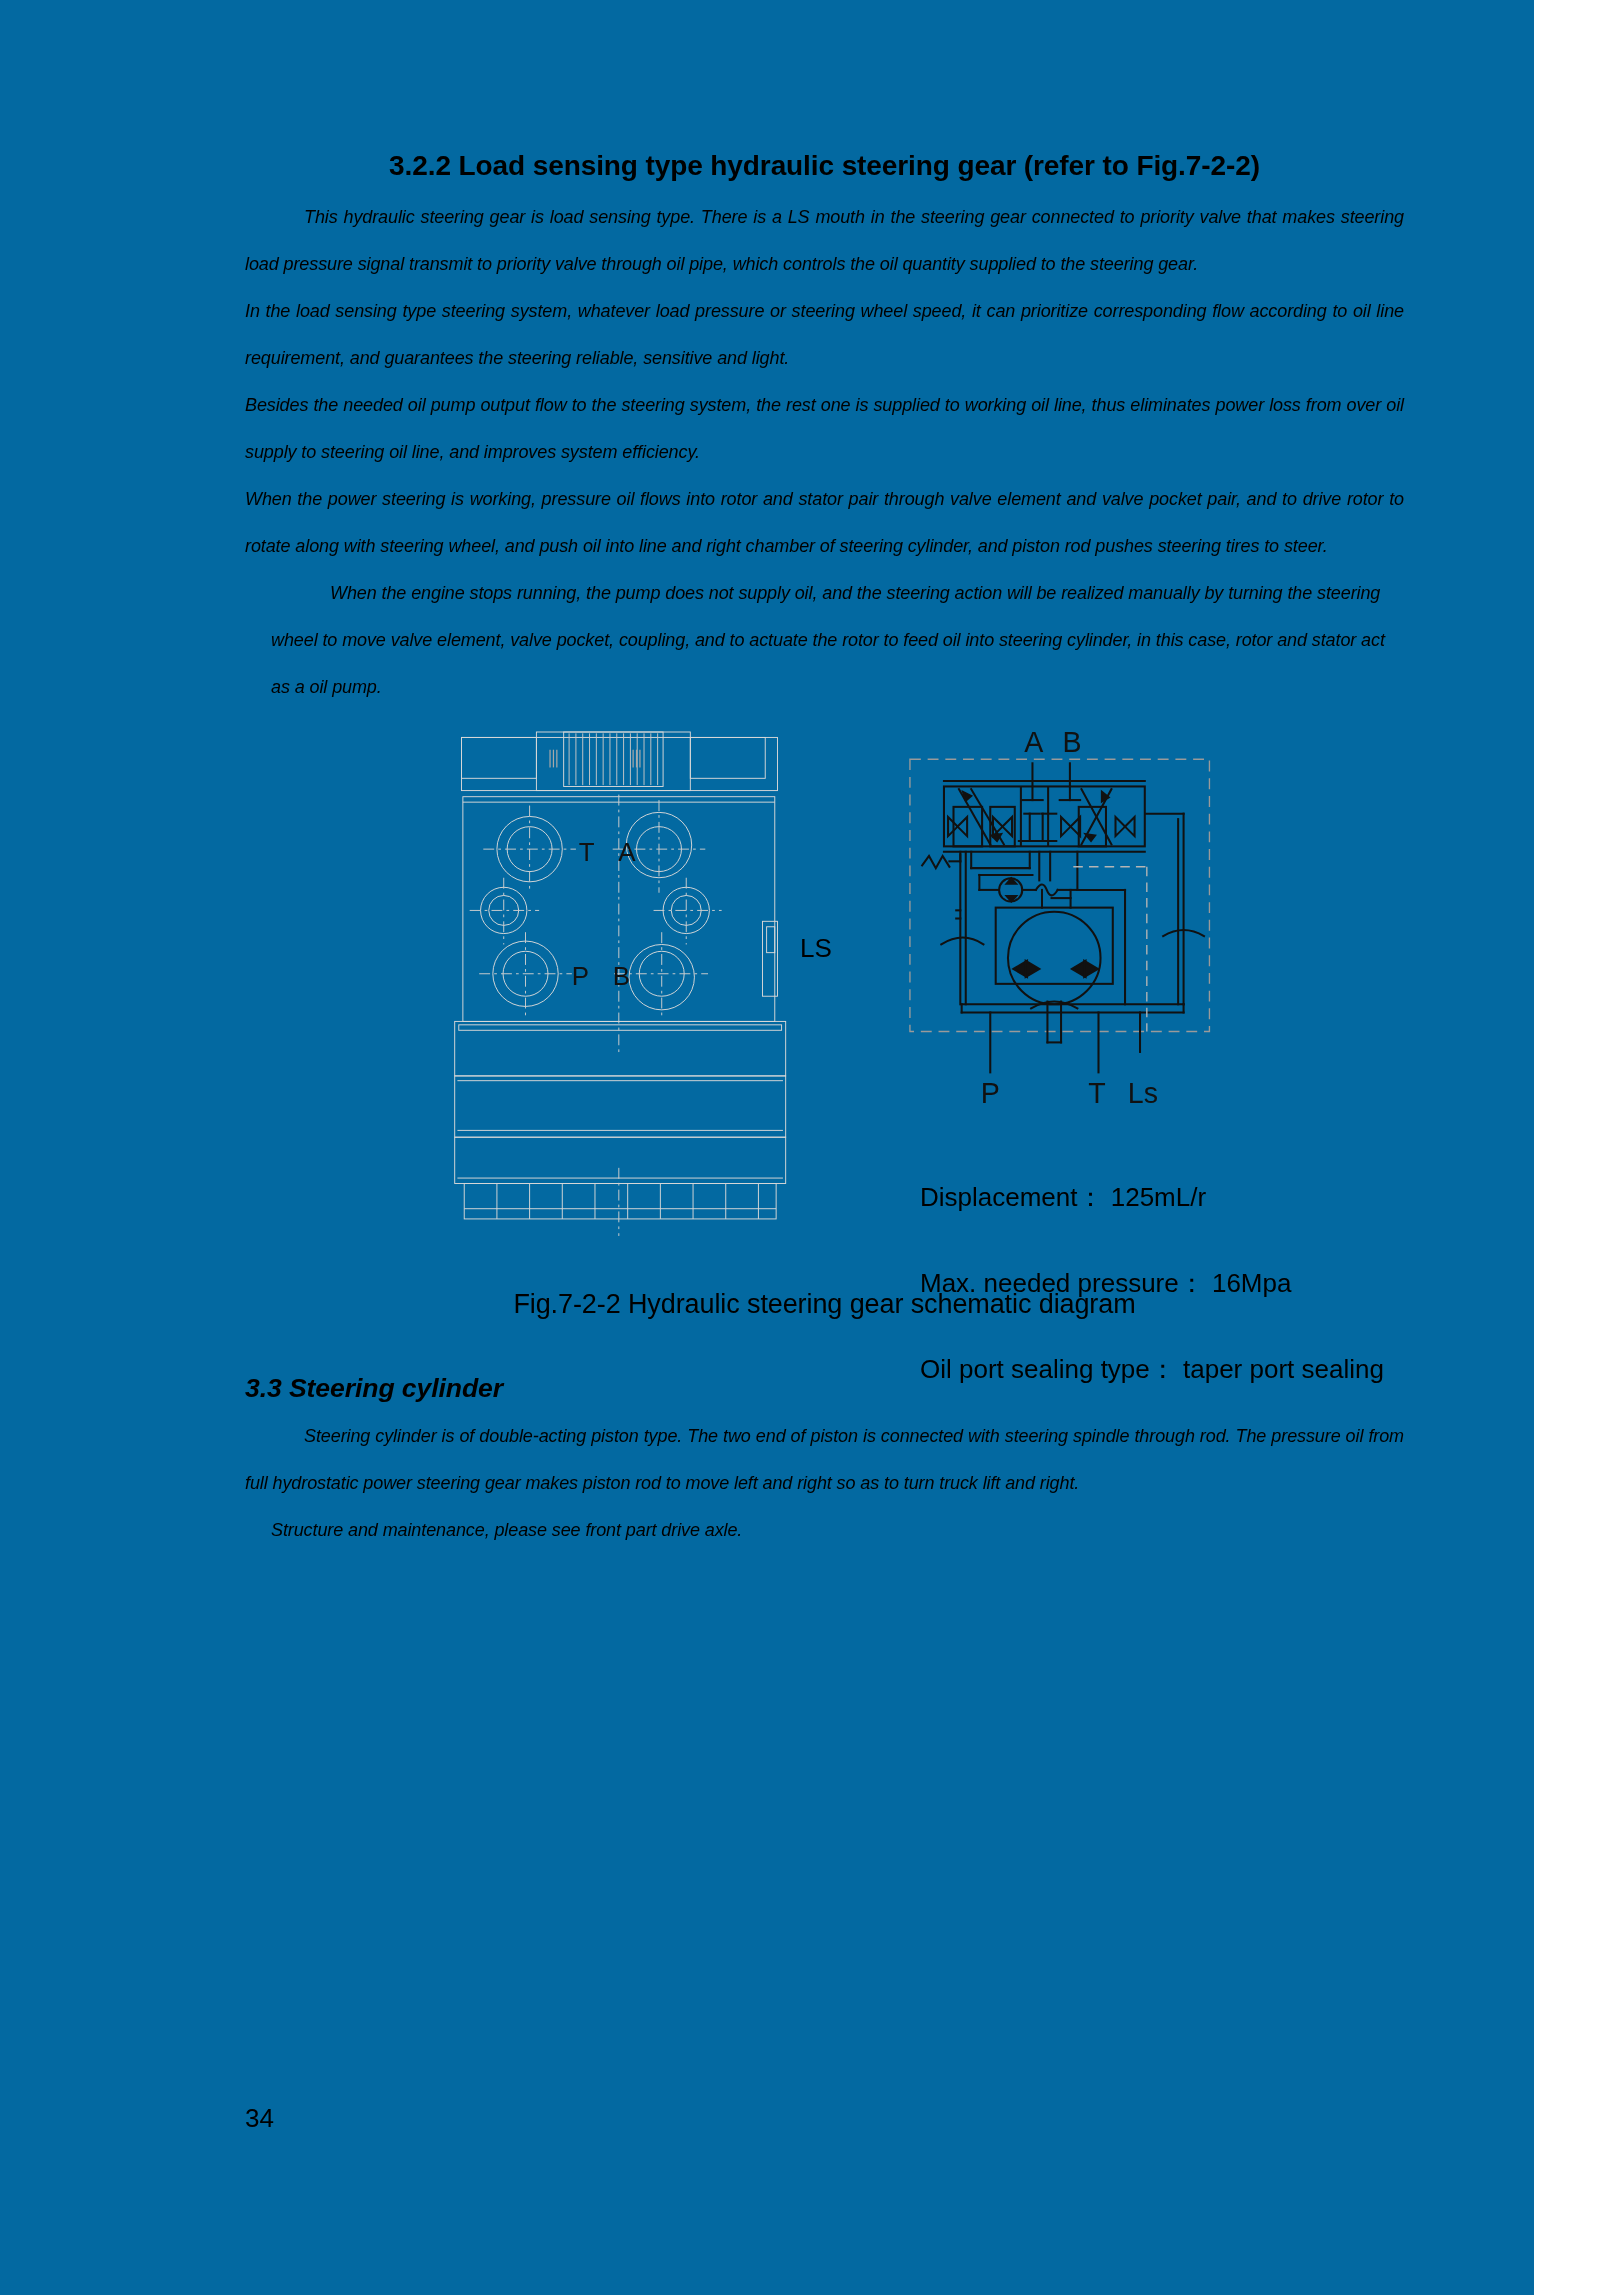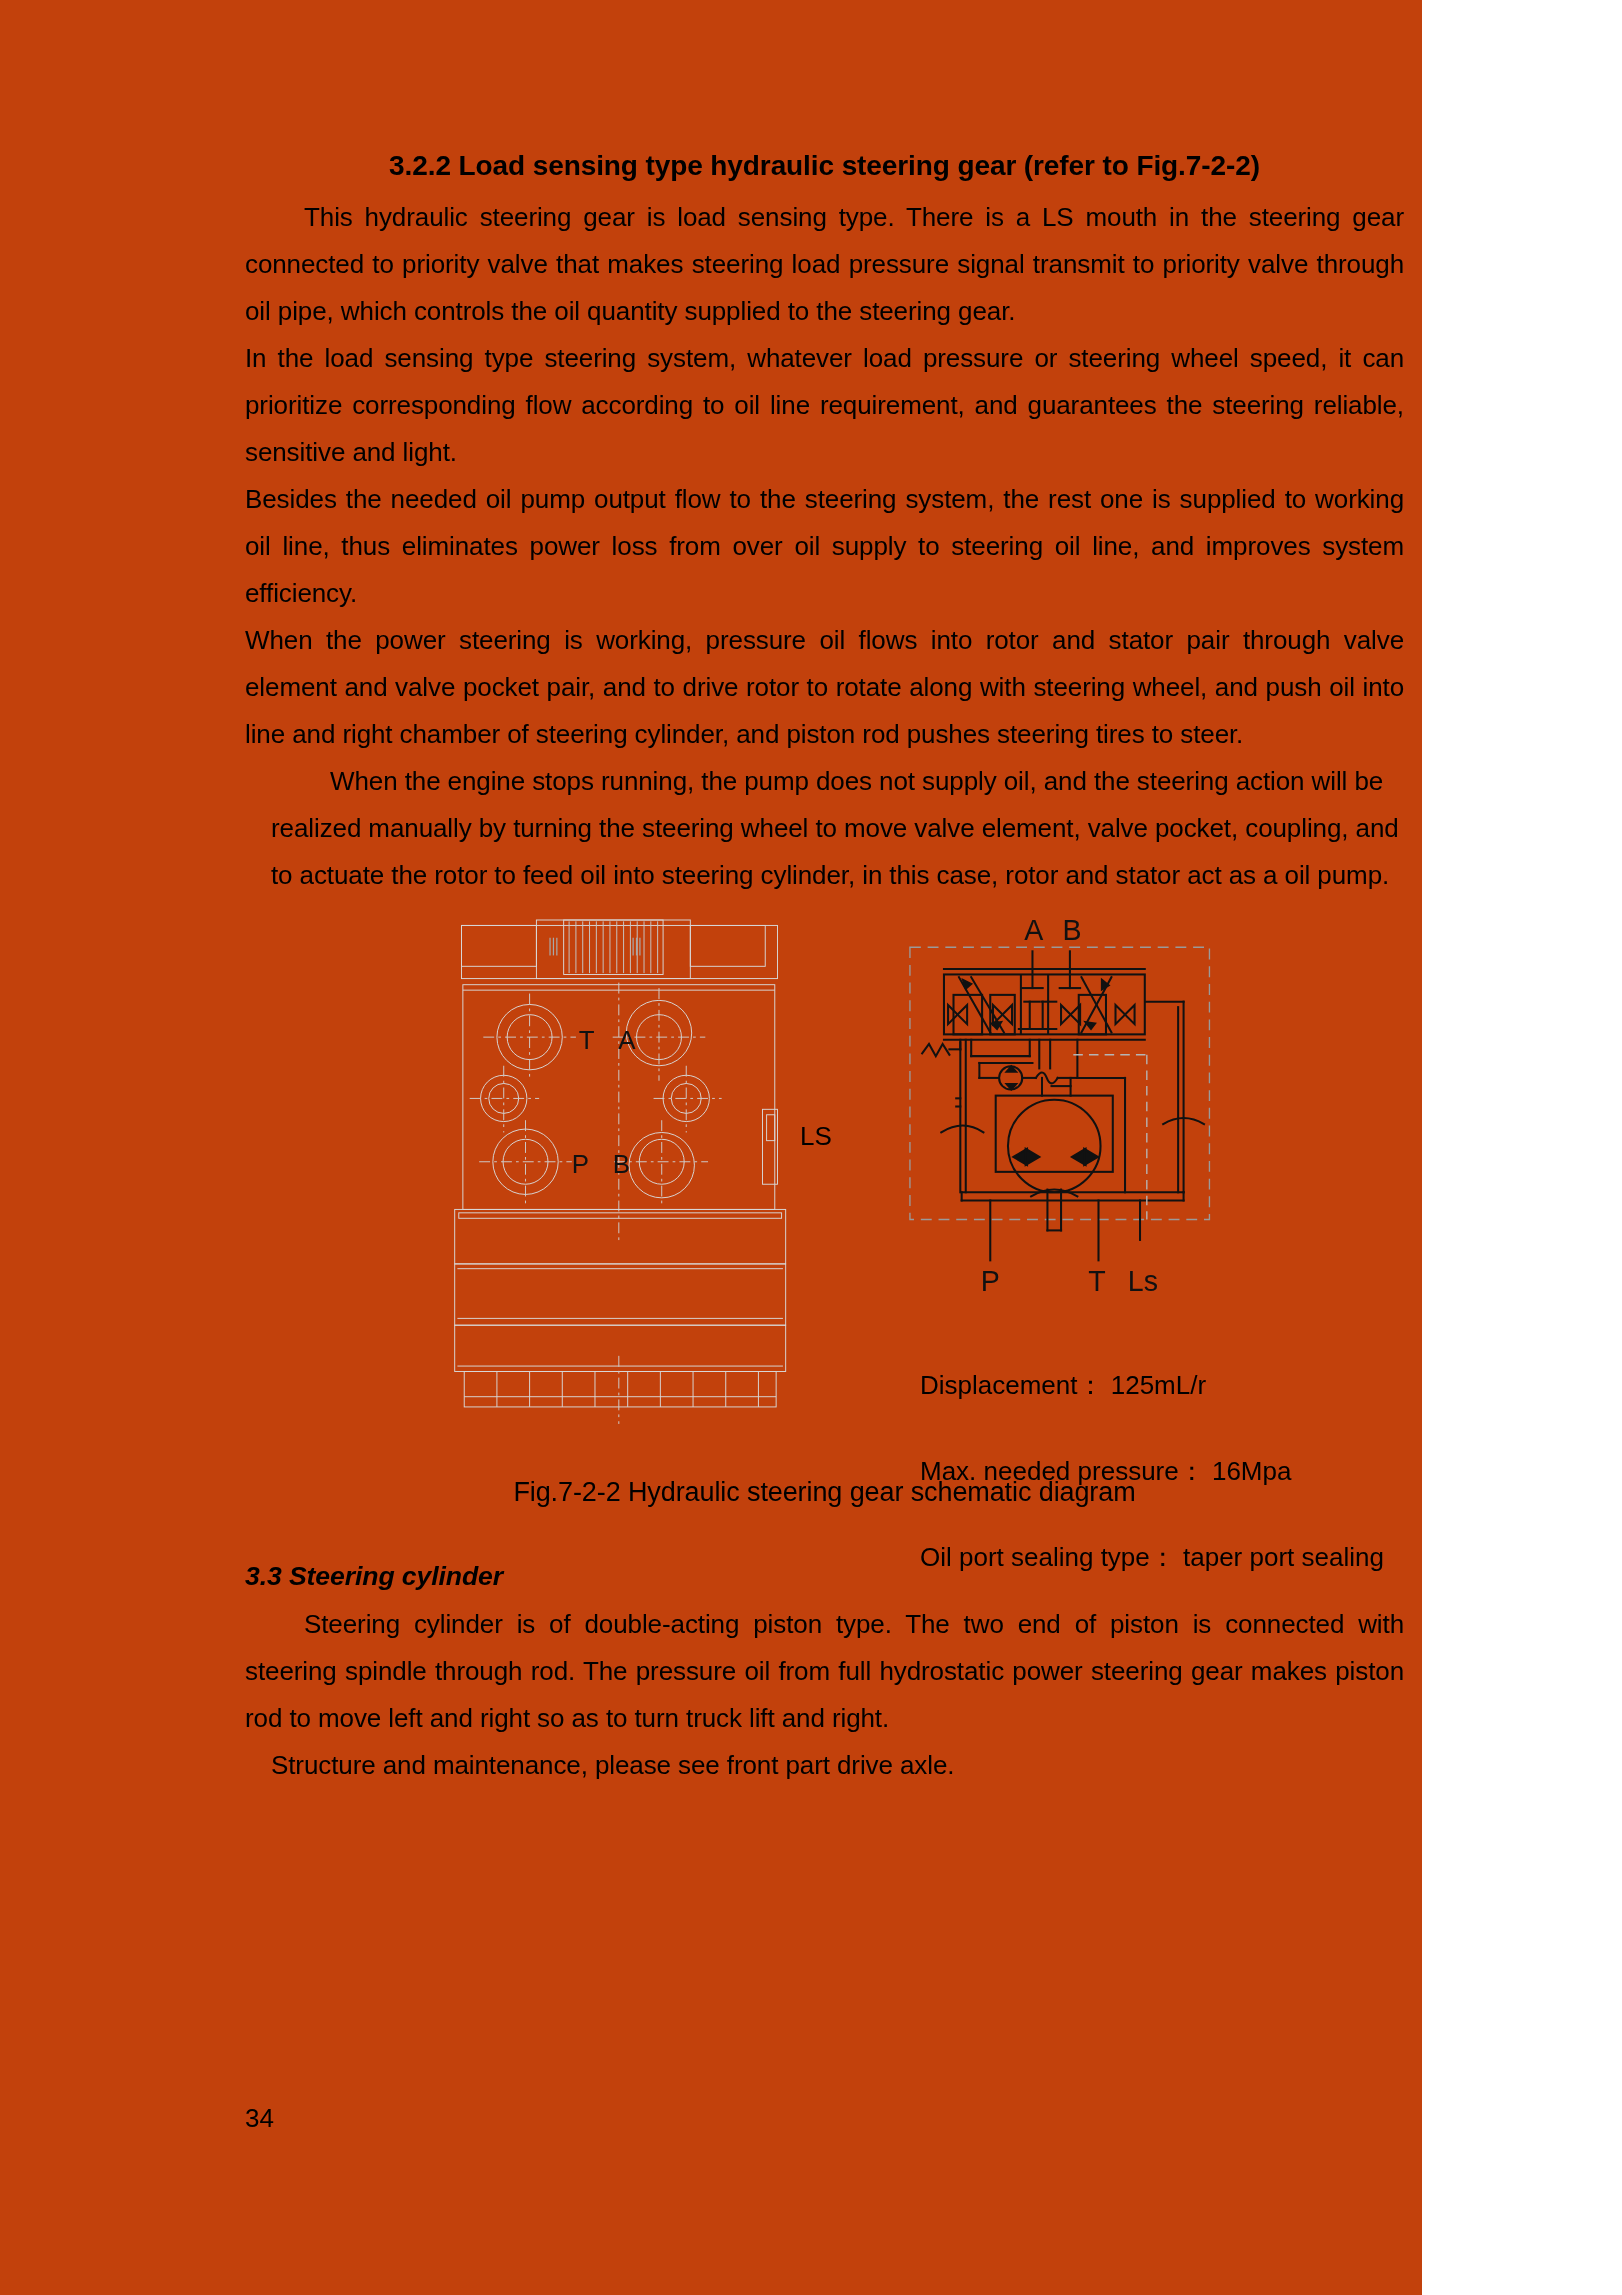--- a/index.html
+++ b/index.html
@@ -6,23 +6,23 @@
     margin: 0;
     padding: 0;
     background: #ffffff;
   }
   body {
     font-family: "Liberation Sans", sans-serif;
     color: #000000;
   }
   .page {
     position: relative;
-    width: 1422px;
+    width: 1534px;
     height: 2295px;
-    background: #c2410c;
+    background: #0369a1;
     overflow: hidden;
   }
   .content {
     position: absolute;
     left: 245px;
     top: 0;
     width: 1159px;
   }
 
   
@@ -38,26 +38,27 @@
     font-size: 26.6px;
     font-weight: bold;
     text-align: left;
     margin: 0;
     letter-spacing: -0.1px;
     font-style: italic;
   }
 
   
   .para {
-    font-size: 26px;
+    font-size: 18px;
     line-height: 47px;
     text-align: justify;
     text-justify: inter-word;
     margin: 0;
     letter-spacing: -0.1px;
+    font-style: italic;
   }
   .para.indent { text-indent: 59px; }
   .para.noj { text-align: left; margin-left: 26px; }
 
   
   .figure-block {
     position: relative;
     width: 1159px;
     height: 545px;
     margin: 0;

